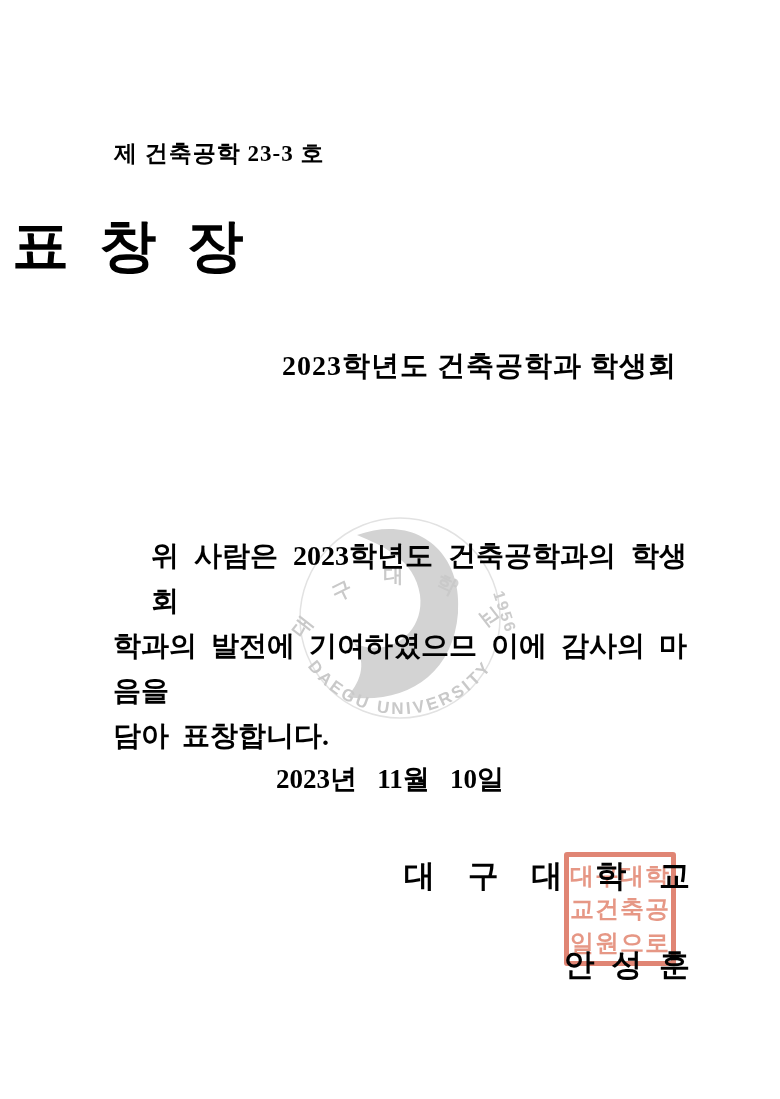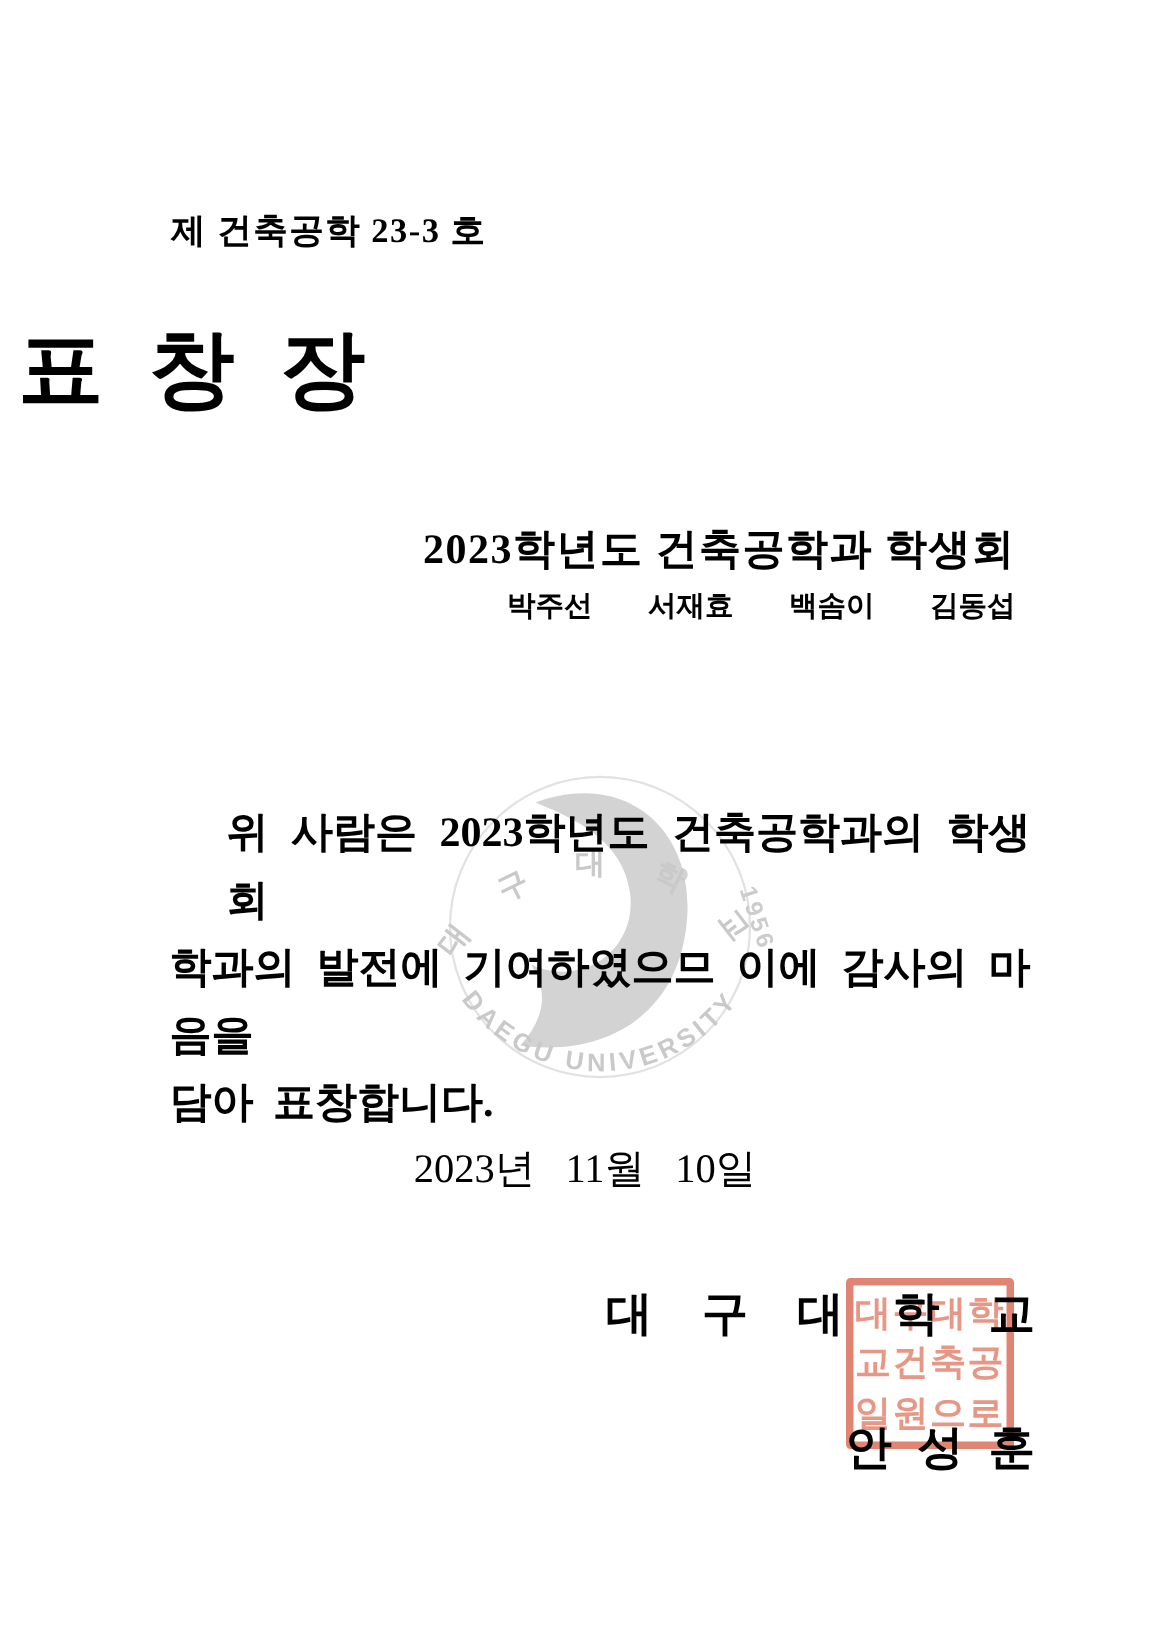--- a/index.html
+++ b/index.html
@@ -44,21 +44,21 @@
     font-size:28px;font-weight:bold;line-height:45px;
     word-spacing:6px;
     z-index:2;
   }
   .body-text p{margin:0;}
   .body-text p.just{text-align:justify;text-align-last:justify;}
   .body-text p.indent{padding-left:38px;box-sizing:border-box;}
 
   .date{
     position:absolute;left:0;top:761px;width:780px;
-    text-align:center;font-size:27px;font-weight:normal;white-space:pre;
+    text-align:center;font-size:27px;font-weight:bold;white-space:pre;
     z-index:2;
   }
 
   .sig{
     position:absolute;right:90px;
     font-size:31px;font-weight:bold;white-space:pre;
     z-index:2;
   }
   .sig.sig1{top:855px;word-spacing:25px;}
   .sig.sig2{top:900px;word-spacing:12px;}
@@ -100,26 +100,20 @@
 <body>
 
 <div class="page">
 
   <div class="doc-number">제 건축공학 23-3 호</div>
 
   <h1 class="title">표 창 장</h1>
 
   <div class="recipient-group">2023학년도 건축공학과 학생회</div>
 
-  <div class="names-row row1">
-    <span>박주선</span>
-    <span>서재효</span>
-    <span>백솜이</span>
-    <span>김동섭</span>
-  </div>
 
   <svg class="watermark" viewBox="0 0 270 270">
     <circle class="wm-ring" cx="135" cy="135" r="100"></circle>
     <defs>
       <path id="wmTopArc" d="M 30,172 A 112,112 0 0 1 240,172"></path>
       <path id="wmBottomArc" d="M 26,148 A 113,113 0 0 0 244,148"></path>
     </defs>
     <path class="wm-shape" d="M 92,52 C 152,30 198,70 193,130 C 188,194 138,222 82,214
              C 98,196 101,178 89,160
              C 124,176 160,150 155,112

